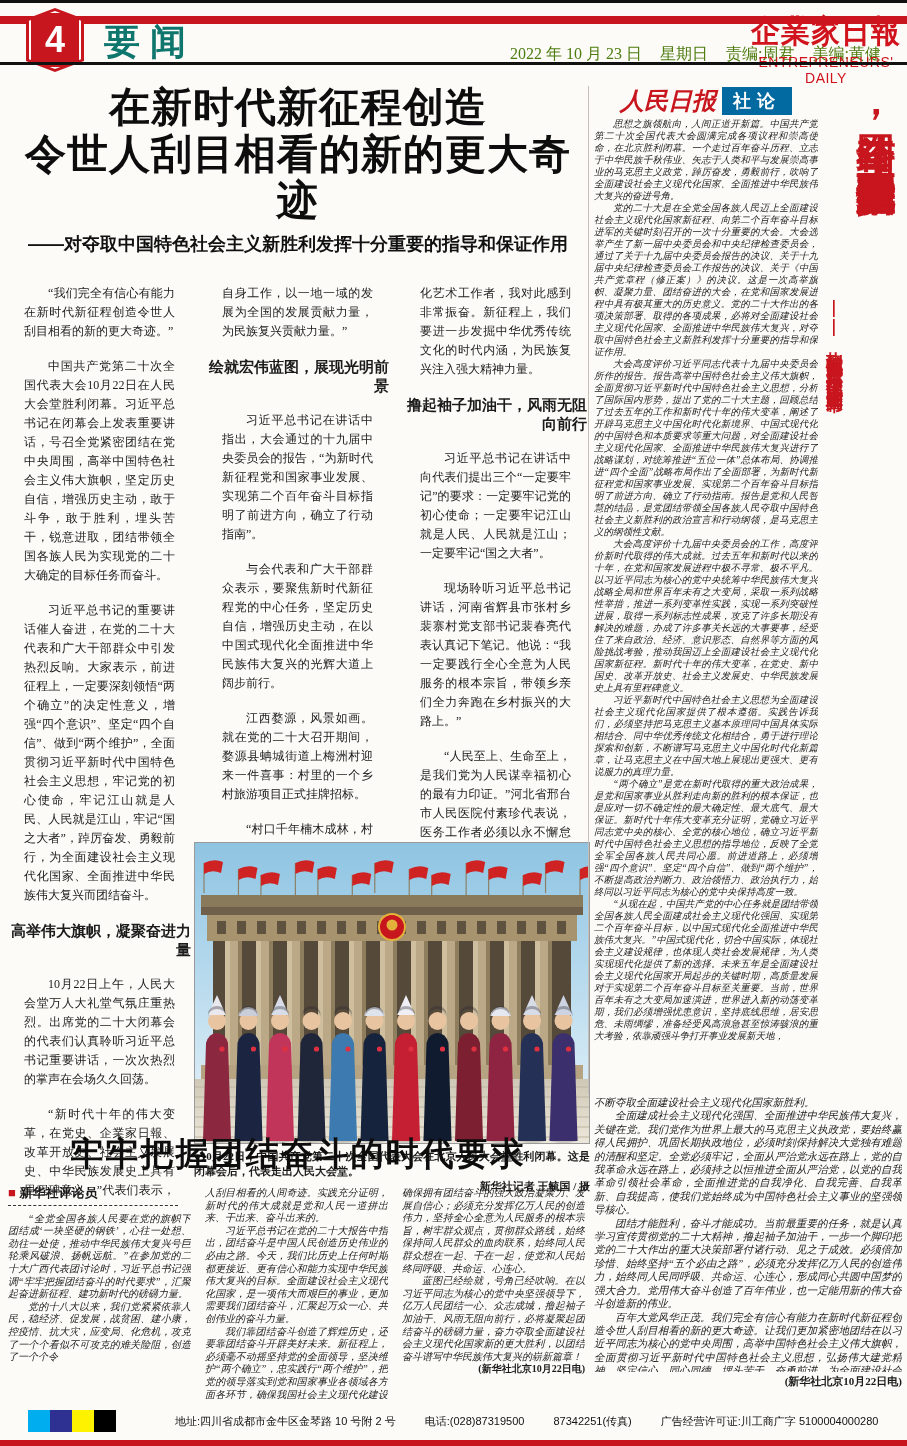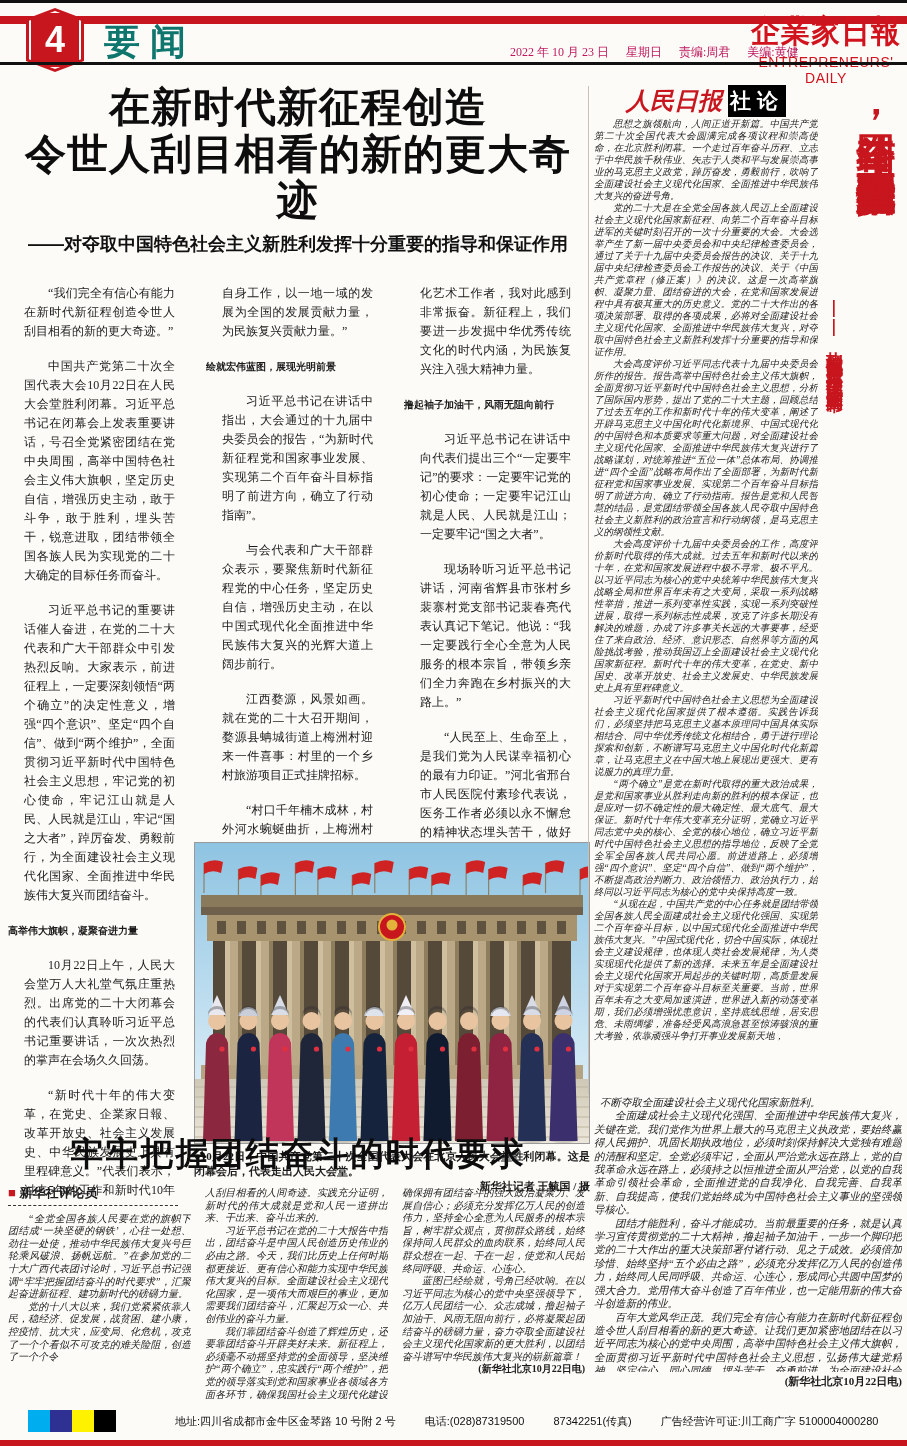--- a/index.html
+++ b/index.html
@@ -12,65 +12,65 @@
   .hdr-rule{position:absolute;left:0;top:62px;width:907px;height:3px;background:#111;}
   .badge{position:absolute;left:26px;top:8px;width:58px;height:64px;background:#c8161e;
          clip-path:polygon(50% 0,100% 17%,100% 83%,50% 100%,0 83%,0 17%);
          display:flex;align-items:center;justify-content:center;}
   .badge-inner{width:48px;height:54px;background:#c8161e;border:2px solid #fff;
          clip-path:polygon(50% 0,100% 17%,100% 83%,50% 100%,0 83%,0 17%);
          display:flex;align-items:center;justify-content:center;
          color:#fff;font-family:"Liberation Sans",sans-serif;font-size:36px;font-weight:900;}
   .section-title{position:absolute;left:104px;top:18px;font-family:"Liberation Sans",sans-serif;
          font-size:36px;font-weight:900;letter-spacing:10px;color:#0f766e;}
-  .dateline{position:absolute;left:510px;top:44px;font-size:12px;color:#be185d;white-space:nowrap;}
+  .dateline{position:absolute;left:510px;top:44px;font-size:16px;color:#4d7c0f;white-space:nowrap;}
   .dateline span{margin-right:14px;}
   .masthead{position:absolute;right:6px;top:12px;width:150px;text-align:center;}
   .masthead-cn{font-size:29px;font-weight:900;color:#d0131d;font-family:"Liberation Serif",serif;
          letter-spacing:1px;white-space:nowrap;transform:scaleY(1.1);}
   .masthead-en{font-size:14px;color:#d0131d;letter-spacing:.5px;font-family:"Liberation Sans",sans-serif;margin-top:2px;}
   
   .main-left{position:absolute;left:8px;top:84px;width:580px;}
   .h1{font-family:"Liberation Sans",sans-serif;font-weight:900;font-size:41px;line-height:1.14;
       text-align:center;color:#0d0d0d;letter-spacing:1px;}
   .deck{font-family:"Liberation Sans",sans-serif;font-weight:700;font-size:18px;text-align:center;margin-top:8px;color:#111;}
   .main-cols{display:grid;grid-template-columns:183px 183px 183px;column-gap:15px;margin-top:12px;}
   .mcol{font-size:12px;line-height:19px;text-align:justify;overflow:hidden;}
   .mcol1{grid-row:1/3;height:928px;}
   .mcol2,.mcol3{height:572px;}
   .mcol p{margin:16px;text-indent:2em;}
   .mcol p.it-cont{text-indent:0;}
-  .mcol h3.it-sub{font-family:"Liberation Sans",sans-serif;font-size:10px;font-weight:900;
-      text-align:left;margin:9px 0;text-indent:0;}
+  .mcol h3.it-sub{font-family:"Liberation Sans",sans-serif;font-size:15px;font-weight:900;
+      text-align:right;margin:9px 0;text-indent:0;}
   
   .photo-block{grid-column:2/4;grid-row:2;margin-left:-12px;width:396px;}
   .photo-frame{width:394px;height:300px;border:1px solid #9a9a9a;overflow:hidden;background:#bcd9ea;}
   .photo-caption{font-size:11px;line-height:15px;margin-top:5px;font-weight:700;text-align:justify;}
   .photo-credit{display:block;text-align:right;font-weight:700;}
   
   .vdivider{position:absolute;left:588px;top:86px;width:1px;height:1008px;background:#c5c1b8;}
   .editorial{position:absolute;left:594px;top:84px;width:224px;}
   .ed-head{display:flex;align-items:center;justify-content:center;gap:6px;height:34px;}
   .ed-brand{color:#c8161e;font-weight:900;font-style:italic;font-size:24px;font-family:"Liberation Serif",serif;}
-  .ed-brand-label{background:#000000;color:#fff;font-weight:900;font-size:21px;padding:2px 2px;letter-spacing:6px;
+  .ed-brand-label{background:#0369a1;color:#fff;font-weight:900;font-size:18px;padding:2px 11px;letter-spacing:6px;
       font-family:"Liberation Sans",sans-serif;}
   .ed-text{height:958px;overflow:hidden;font-size:9.5px;line-height:12px;text-align:justify;
       font-style:italic;color:#222;}
   .ed-text p{margin:0;text-indent:2em;}
   .v-subtitle{position:absolute;left:820px;top:300px;height:545px;width:26px;
       writing-mode:vertical-rl;text-orientation:mixed;
       color:#c8161e;font-weight:700;font-size:17px;font-family:"Liberation Sans",sans-serif;letter-spacing:2px;}
   .v-title{position:absolute;left:847px;top:104px;height:1004px;width:58px;
       writing-mode:vertical-rl;text-orientation:mixed;
       color:#c8161e;font-weight:900;font-size:39px;line-height:58px;
       font-family:"Liberation Sans",sans-serif;}
   .ed-bottom{position:absolute;left:594px;top:1096px;width:308px;}
   .ed-bottom-text{height:276px;overflow:hidden;font-size:10.5px;line-height:13.4px;text-align:justify;font-style:italic;}
   .ed-bottom-text p{margin:0;text-indent:2em;}
-  .ed-bottom-text p.it-cont{text-indent:0;margin-left:6px;}
+  .ed-bottom-text p.it-cont{text-indent:0;}
   .ed-sign{text-align:right;font-weight:700;font-size:11px;margin-top:2px;}
   
   .bottom-article{position:absolute;left:8px;top:1132px;width:580px;}
   .h2{font-family:"Liberation Sans",sans-serif;font-weight:900;font-size:33px;text-align:center;color:#0d0d0d;letter-spacing:2px;}
   .ba-cols{display:grid;grid-template-columns:183px 183px 183px;column-gap:14px;margin-top:10px;}
   .bacol{height:212px;overflow:hidden;font-size:10px;line-height:12.6px;text-align:justify;font-style:italic;}
   .bacol p{margin:0;text-indent:2em;}
   .bacol p.it-cont{text-indent:0;}
   .bacol p.it-sign{text-indent:0;text-align:right;font-weight:700;font-style:normal;}
   .it-byline{font-style:normal;font-family:"Liberation Sans",sans-serif;font-weight:700;font-size:13px;

